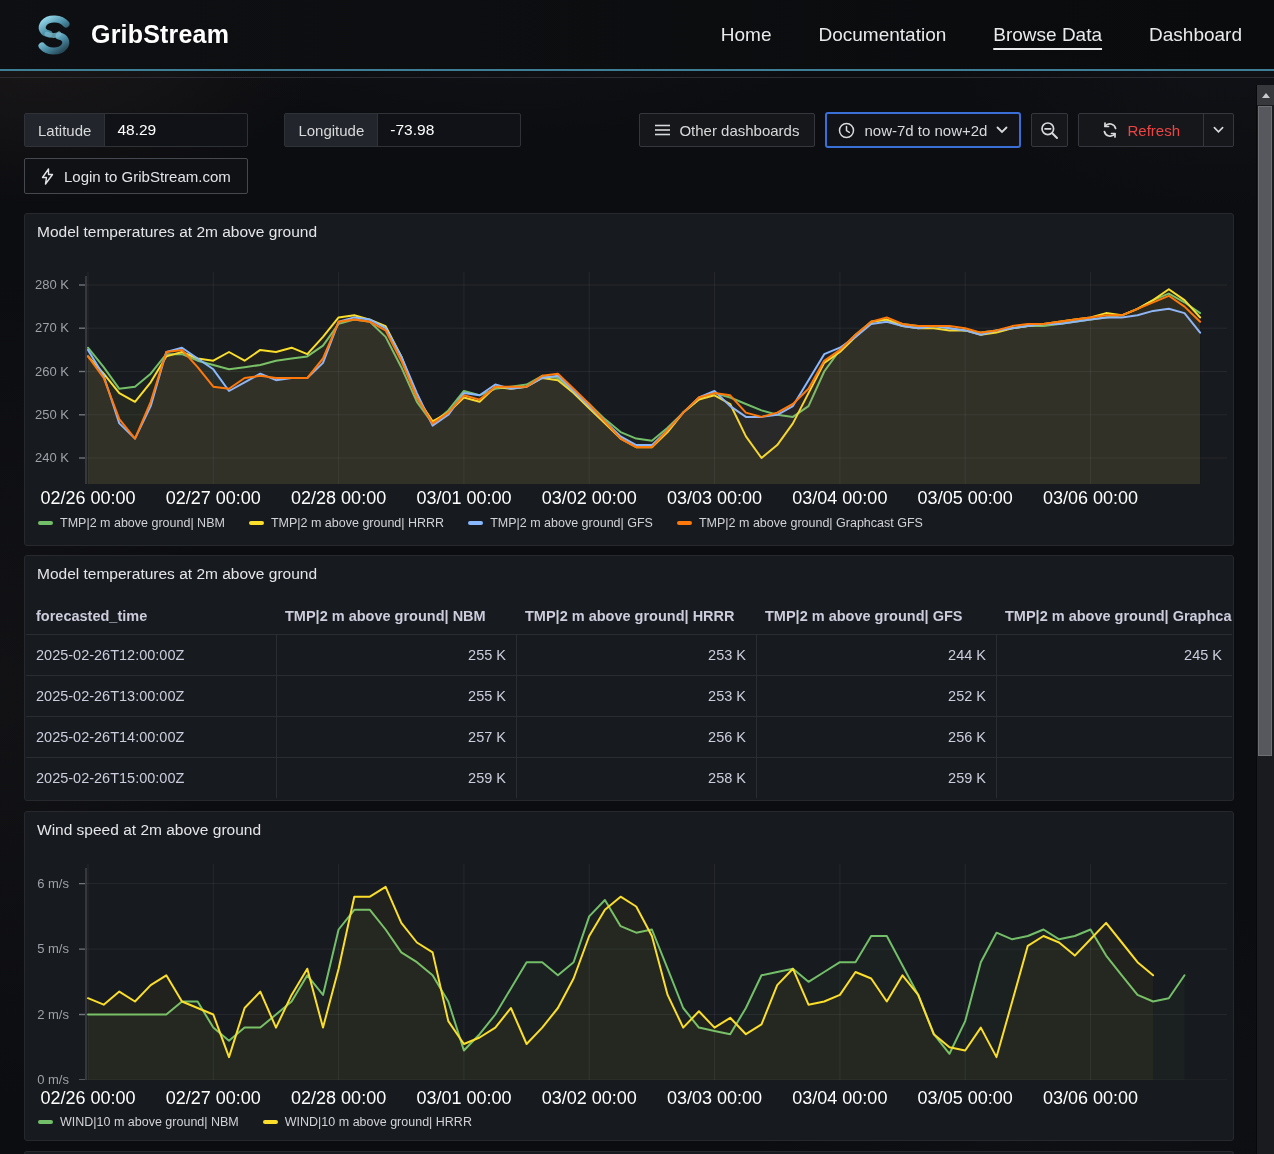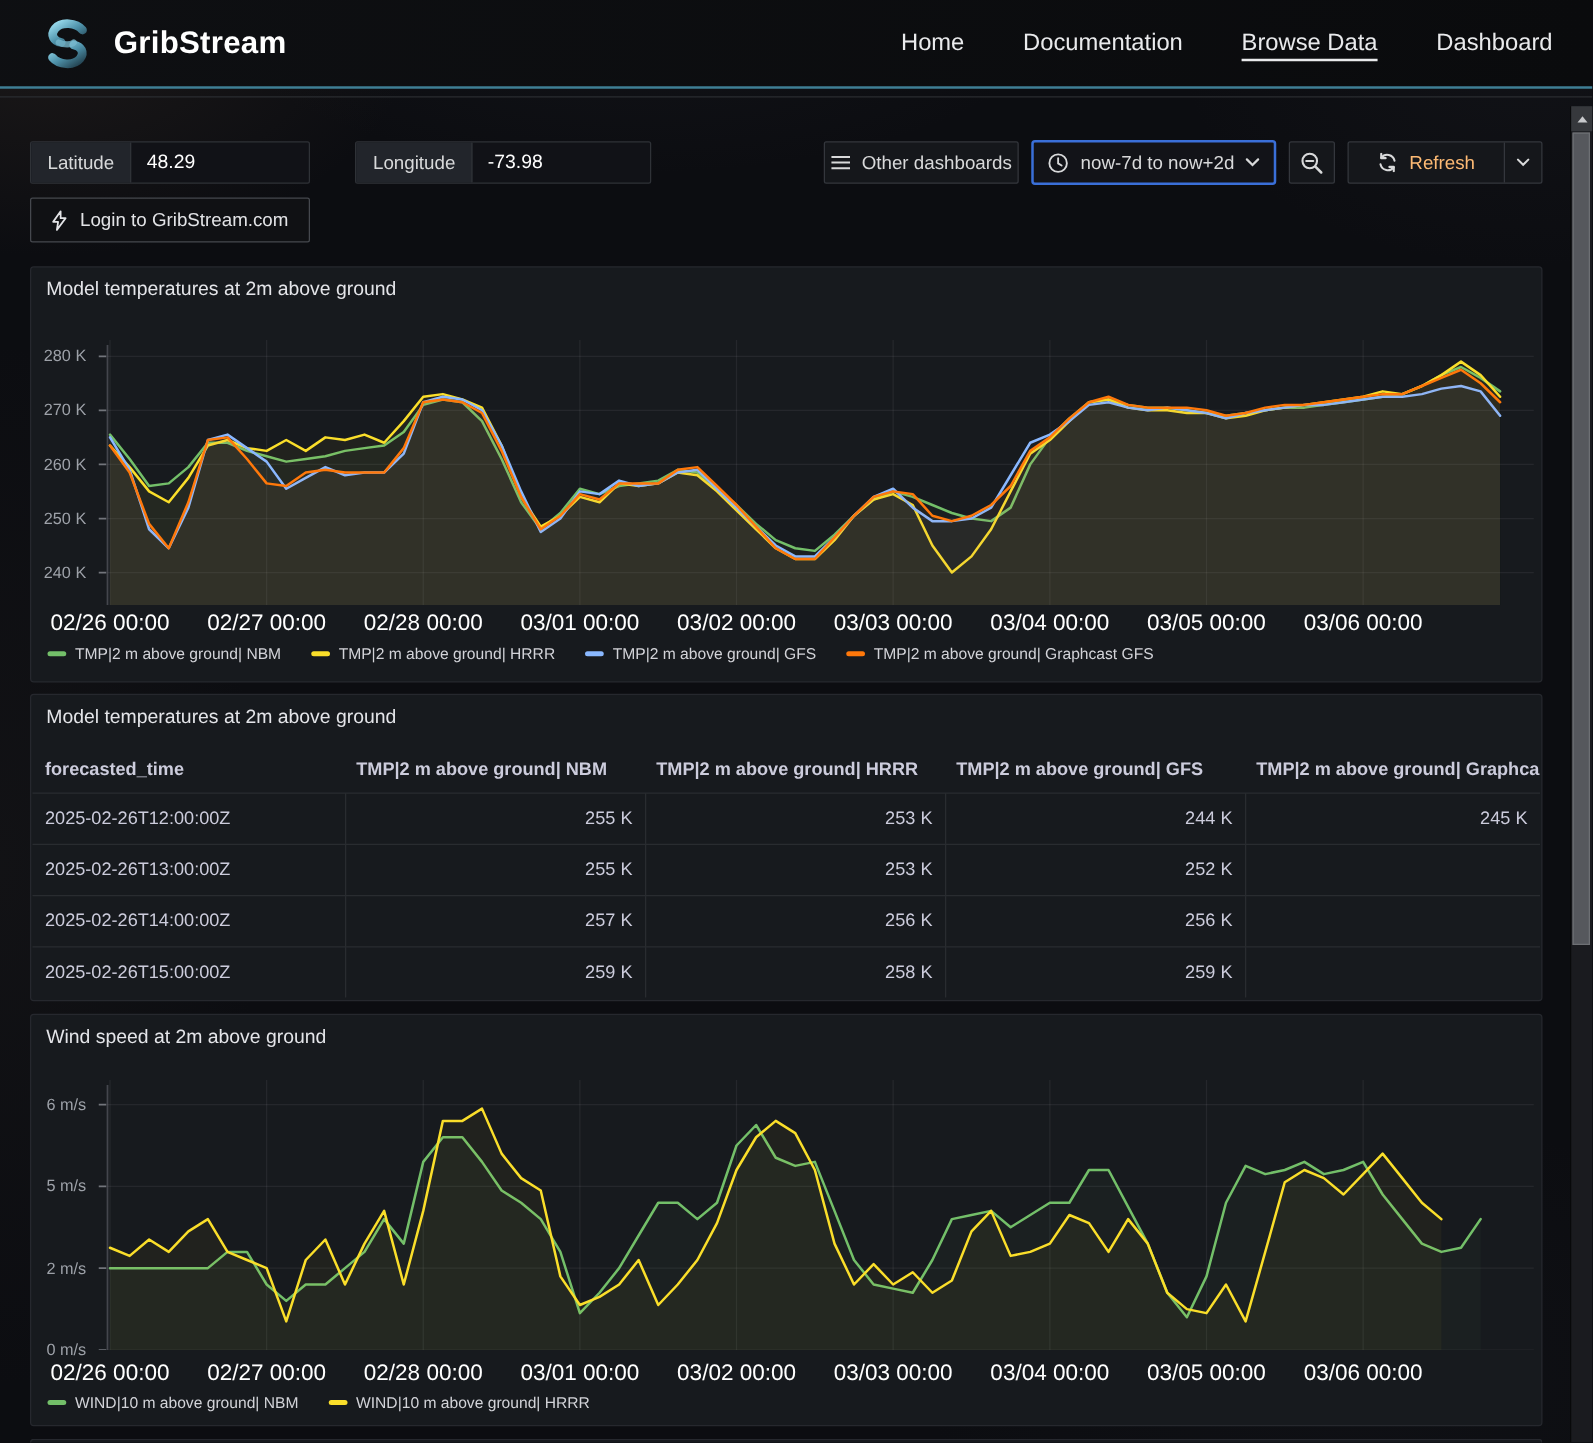--- a/index.html
+++ b/index.html
@@ -38,26 +38,26 @@
   .sb-up .tri{width:0;height:0;border-left:4px solid transparent;border-right:4px solid transparent;border-bottom:5px solid #c8c9cc;}
   .sb-thumb{position:absolute;left:1px;right:2px;top:21px;height:650px;background:#56585d;border:1px solid #6e7074;box-sizing:border-box;}
   
   .page{position:absolute;top:80px;left:24px;width:1210px;z-index:2;}
   .controls-row{margin-top:33px;display:flex;justify-content:space-between;align-items:center;height:34px;}
   .left-controls{display:flex;gap:36px;}
   .right-controls{display:flex;gap:10px;align-items:center;}
   .field-group{display:flex;height:34px;border:1px solid #2f3237;border-radius:2px;background:#111217;box-sizing:border-box;}
   .field-label{display:flex;align-items:center;padding:0 13px;background:#22252b;color:#d8d9da;font-size:15px;border-right:1px solid #2f3237;white-space:nowrap;}
   .field-input{background:transparent;border:none;outline:none;color:#ffffff;font-size:15.5px;padding:0 12px;width:118px;font-family:"Liberation Sans",sans-serif;}
-  .btn{display:flex;align-items:center;gap:9px;height:34px;padding:0 5px;box-sizing:border-box;
+  .btn{display:flex;align-items:center;gap:9px;height:34px;padding:0 15px;box-sizing:border-box;
        background:#15171b;border:1px solid #34373d;border-radius:2px;color:#d8d9da;font-size:15px;cursor:pointer;white-space:nowrap;}
   .time-picker{border:2px solid #3a6fd8;height:36px;padding:0 11px;background:#121318;border-radius:3px;}
   .icon-btn{padding:0 8px;}
   .refresh-group{display:flex;height:34px;border:1px solid #34373d;border-radius:2px;background:#15171b;box-sizing:border-box;}
-  .refresh-main{display:flex;align-items:center;gap:9px;padding:0 23px;color:#fdba74;font-size:15px;cursor:pointer;}
+  .refresh-main{display:flex;align-items:center;gap:9px;padding:0 23px;color:#ef4444;font-size:15px;cursor:pointer;}
   .refresh-caret{display:flex;align-items:center;padding:0 9px;border-left:1px solid #34373d;cursor:pointer;}
   .login-row{margin-top:11px;}
   .login-btn{display:inline-flex;align-items:center;gap:10px;height:36px;padding:0 16px;box-sizing:border-box;
        background:#101114;border:1px solid #45484e;border-radius:2px;color:#e2e3e6;font-size:15px;cursor:pointer;}
   
   .panel{position:relative;background:#171a1e;border:1px solid #26282e;border-radius:3px;overflow:hidden;box-sizing:border-box;}
   .panel-title{position:absolute;top:9px;left:12px;font-size:15.5px;font-weight:500;color:#e4e5e9;cursor:pointer;white-space:nowrap;}
   .panel-temp{margin-top:19px;height:333px;}
   .panel-table{margin-top:9px;height:246px;}
   .panel-wind{margin-top:10px;height:330px;}

